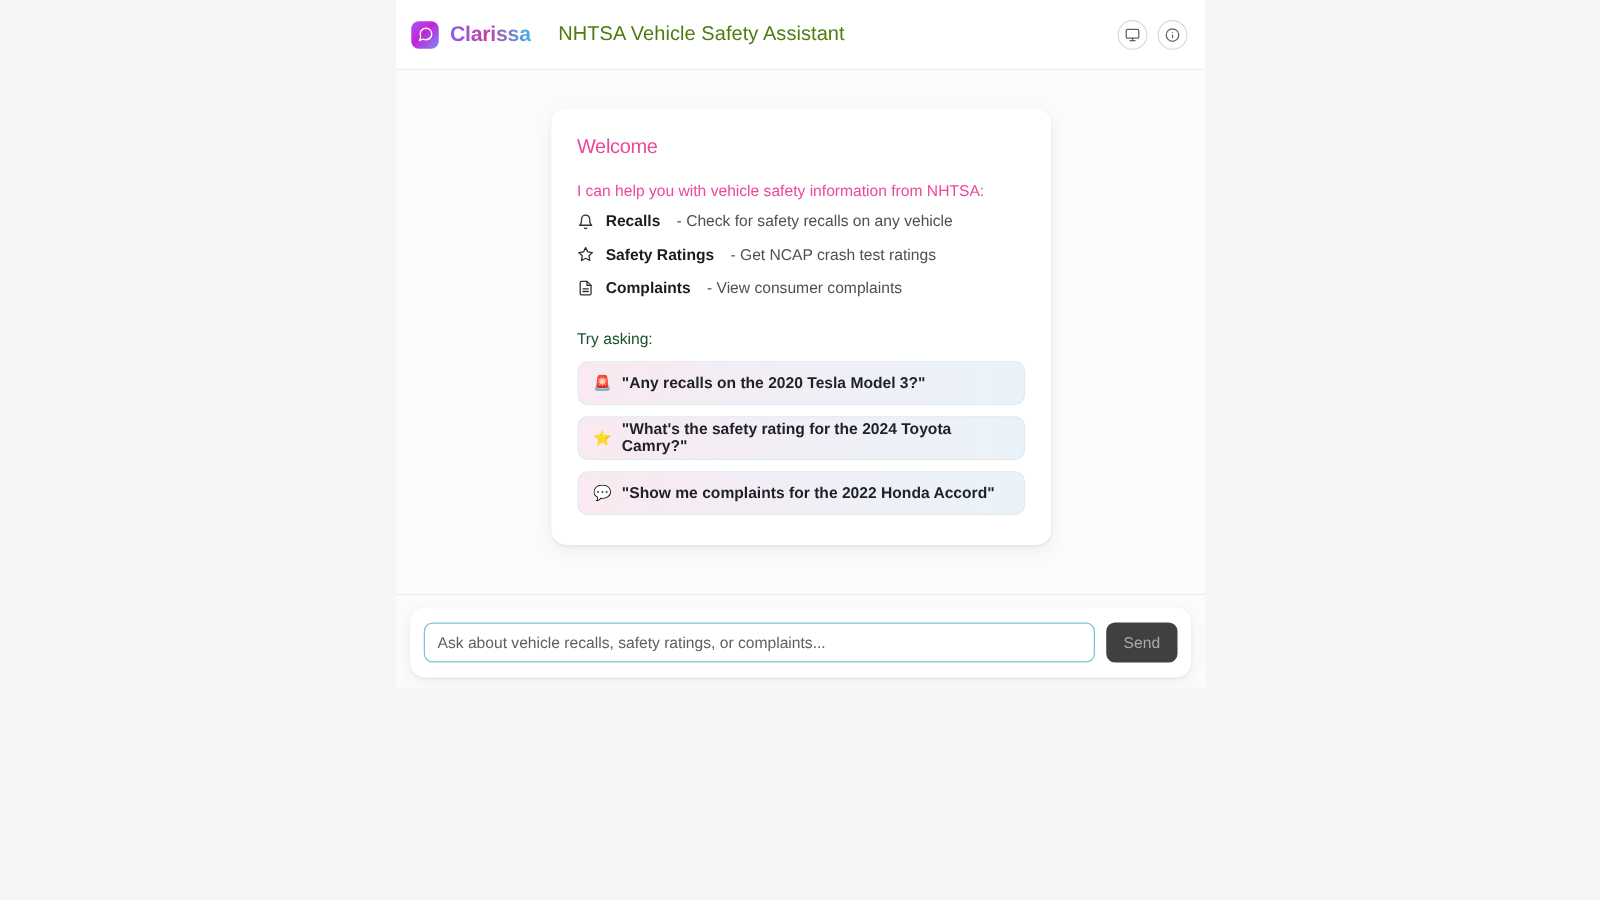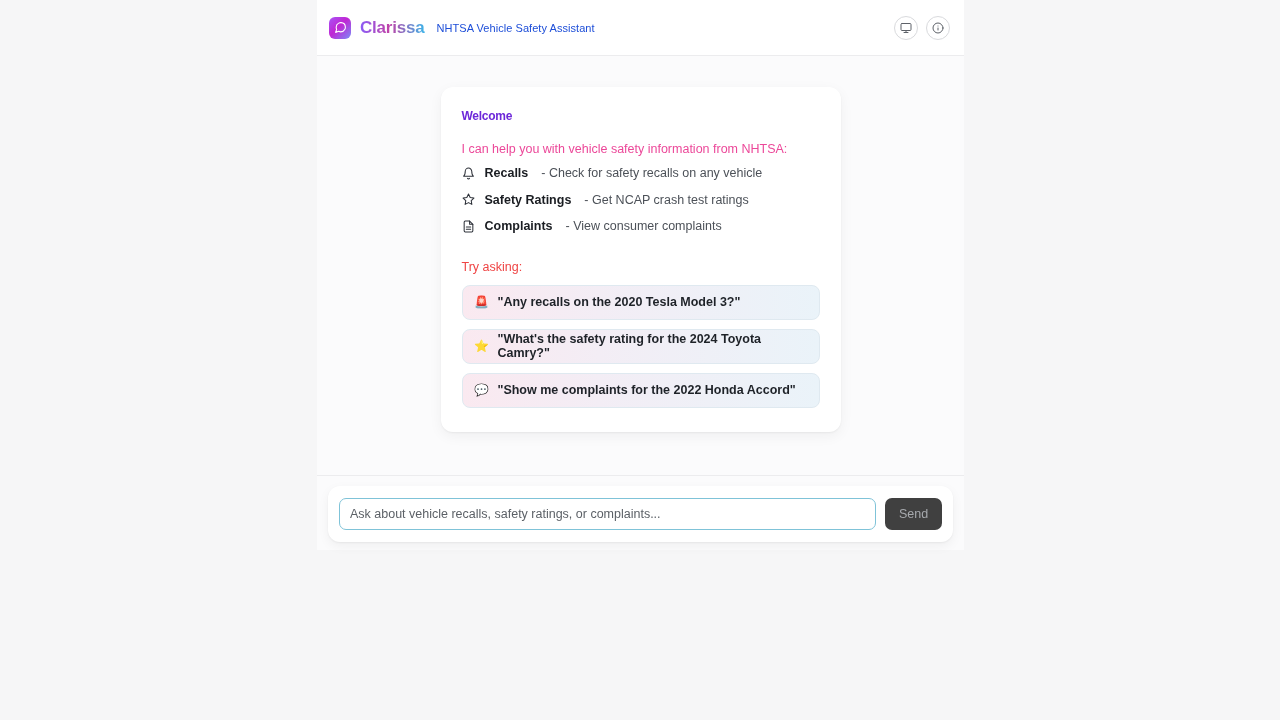--- a/index.html
+++ b/index.html
@@ -63,23 +63,23 @@
     font-weight: 700;
     letter-spacing: -0.2px;
     background: linear-gradient(90deg, #8b5cf6 0%, #c042a8 45%, #3bb4e8 100%);
     -webkit-background-clip: text;
     background-clip: text;
     color: transparent;
     -webkit-text-fill-color: transparent;
   }
 
   .subtitle {
-    margin-left: 12px;
-    font-size: 11px;
-    color: #1d4ed8;
+    margin-left: 22px;
+    font-size: 16px;
+    color: #4d7c0f;
     letter-spacing: 0.05px;
   }
 
   .header-actions {
     margin-left: auto;
     display: flex;
     align-items: center;
     gap: 8px;
   }
 
@@ -111,24 +111,24 @@
   .welcome-card {
     width: 400px;
     background: #ffffff;
     border-radius: 12px;
     box-shadow: 0 1px 2px rgba(16,20,28,0.05), 0 4px 14px rgba(16,20,28,0.05);
     padding: 22px 21px 24px 21px;
     height: fit-content;
   }
 
   .welcome-title {
-    font-size: 12px;
-    font-weight: 700;
+    font-size: 16px;
+    font-weight: 400;
     letter-spacing: -0.25px;
-    color: #6d28d9;
+    color: #ec4899;
     margin-bottom: 19px;
   }
 
   .welcome-intro {
     font-size: 12.5px;
     color: #ec4899;
     margin-bottom: 4px;
   }
 
   .feature-list { margin-bottom: 20px; }
@@ -156,21 +156,21 @@
   .feature-name {
     font-weight: 700;
     color: #1a1d22;
     margin-right: 4px;
   }
 
   .feature-desc { color: #4c5158; }
 
   .try-label {
     font-size: 12.5px;
-    color: #ef4444;
+    color: #14532d;
     margin-bottom: 11px;
   }
 
   
   .chips { display: flex; flex-direction: column; gap: 9px; }
 
   .chip {
     height: 35px;
     border-radius: 8px;
     border: 1px solid #dfe9f0;

